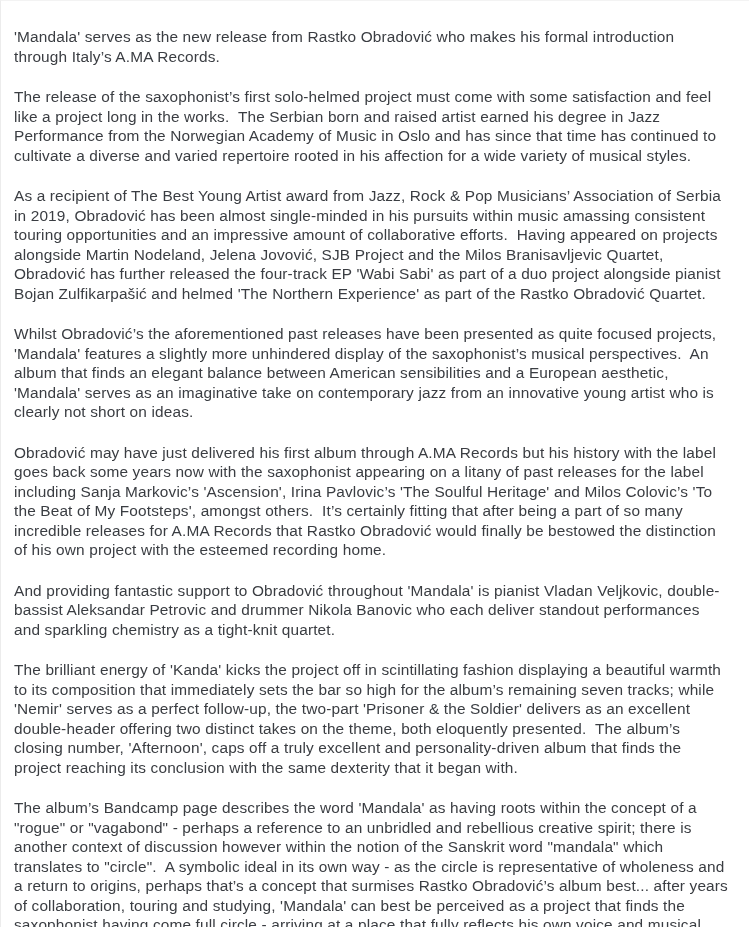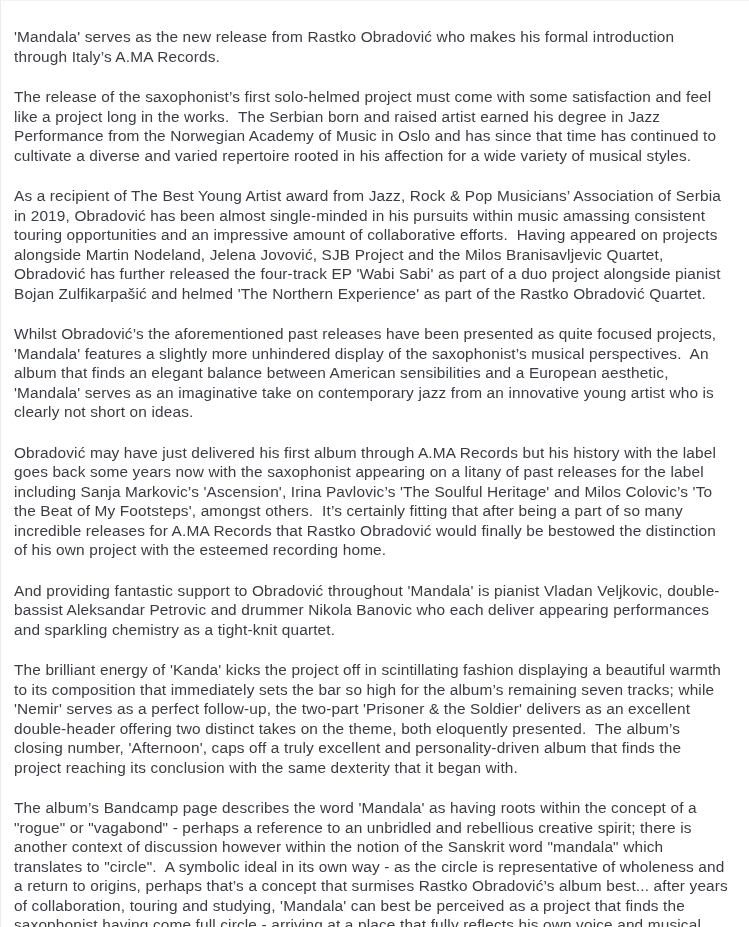--- a/index.html
+++ b/index.html
@@ -33,16 +33,16 @@
 </style>
 </head>
 <body>
 
 <main class="article-body">
   <p class="article-paragraph">'Mandala' serves as the new release from Rastko Obradović who makes his formal introduction through Italy’s A.MA Records.</p>
   <p class="article-paragraph">The release of the saxophonist’s first solo-helmed project must come with some satisfaction and feel like a project long in the works.  The Serbian born and raised artist earned his degree in Jazz Performance from the Norwegian Academy of Music in Oslo and has since that time has continued to cultivate a diverse and varied repertoire rooted in his affection for a wide variety of musical styles.</p>
   <p class="article-paragraph">As a recipient of The Best Young Artist award from Jazz, Rock &amp; Pop Musicians’ Association of Serbia in 2019, Obradović has been almost single-minded in his pursuits within music amassing consistent touring opportunities and an impressive amount of collaborative efforts.  Having appeared on projects alongside Martin Nodeland, Jelena Jovović, SJB Project and the Milos Branisavljevic Quartet, Obradović has further released the four-track EP 'Wabi Sabi' as part of a duo project alongside pianist Bojan Zulfikarpašić and helmed 'The Northern Experience' as part of the Rastko Obradović Quartet.</p>
   <p class="article-paragraph">Whilst Obradović’s the aforementioned past releases have been presented as quite focused projects, 'Mandala' features a slightly more unhindered display of the saxophonist’s musical perspectives.  An album that finds an elegant balance between American sensibilities and a European aesthetic, 'Mandala' serves as an imaginative take on contemporary jazz from an innovative young artist who is clearly not short on ideas.</p>
   <p class="article-paragraph">Obradović may have just delivered his first album through A.MA Records but his history with the label goes back some years now with the saxophonist appearing on a litany of past releases for the label including Sanja Markovic’s 'Ascension', Irina Pavlovic’s 'The Soulful Heritage' and Milos Colovic’s 'To the Beat of My Footsteps', amongst others.  It’s certainly fitting that after being a part of so many incredible releases for A.MA Records that Rastko Obradović would finally be bestowed the distinction of his own project with the esteemed recording home.</p>
-  <p class="article-paragraph">And providing fantastic support to Obradović throughout 'Mandala' is pianist Vladan Veljkovic, double-bassist Aleksandar Petrovic and drummer Nikola Banovic who each deliver appearing performances and sparkling chemistry as a tight-knit quartet.</p>
+  <p class="article-paragraph">And providing fantastic support to Obradović throughout 'Mandala' is pianist Vladan Veljkovic, double-bassist Aleksandar Petrovic and drummer Nikola Banovic who each deliver standout performances and sparkling chemistry as a tight-knit quartet.</p>
   <p class="article-paragraph">The brilliant energy of 'Kanda' kicks the project off in scintillating fashion displaying a beautiful warmth to its composition that immediately sets the bar so high for the album’s remaining seven tracks; while 'Nemir' serves as a perfect follow-up, the two-part 'Prisoner &amp; the Soldier' delivers as an excellent double-header offering two distinct takes on the theme, both eloquently presented.  The album’s closing number, 'Afternoon', caps off a truly excellent and personality-driven album that finds the project reaching its conclusion with the same dexterity that it began with.</p>
   <p class="article-paragraph">The album’s Bandcamp page describes the word 'Mandala' as having roots within the concept of a "rogue" or "vagabond" - perhaps a reference to an unbridled and rebellious creative spirit; there is another context of discussion however within the notion of the Sanskrit word "mandala" which translates to "circle".  A symbolic ideal in its own way - as the circle is representative of wholeness and a return to origins, perhaps that’s a concept that surmises Rastko Obradović’s album best... after years of collaboration, touring and studying, 'Mandala' can best be perceived as a project that finds the saxophonist having come full circle - arriving at a place that fully reflects his own voice and musical identity.</p>
 </main>
 
 </body></html>

